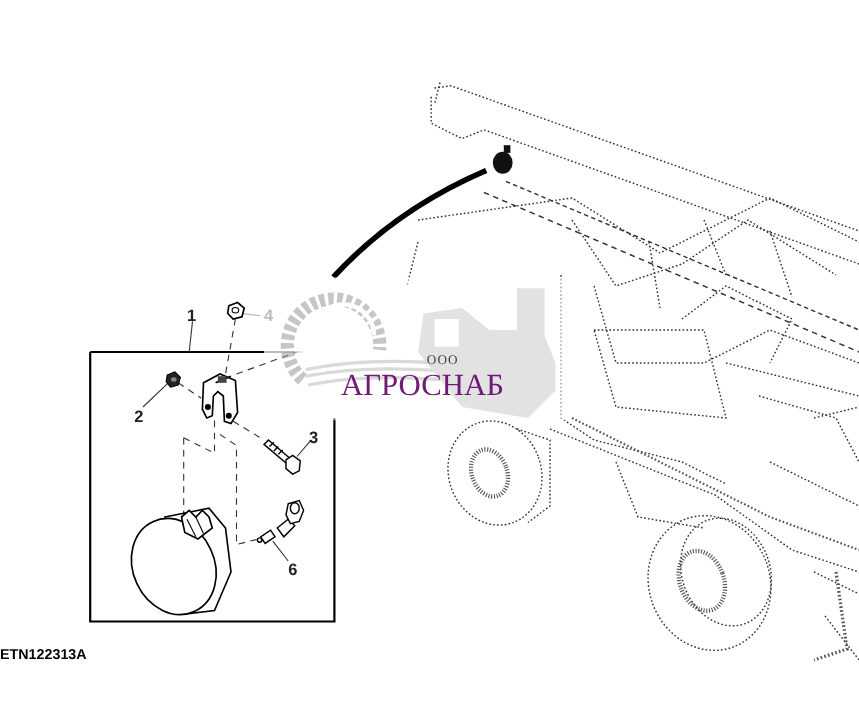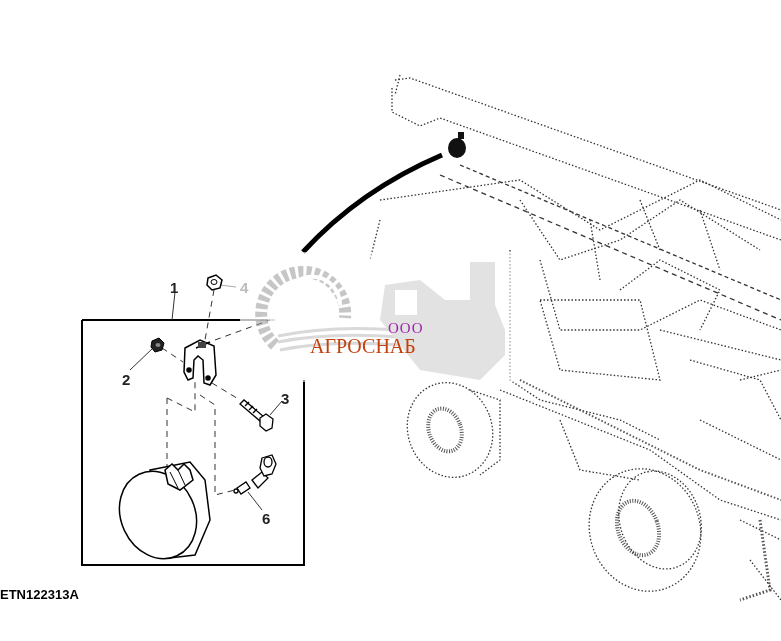--- a/index.html
+++ b/index.html
@@ -1,22 +1,22 @@
 <!DOCTYPE html>
 <html><head>
 <meta charset="utf-8">
 <style>
   html,body{margin:0;padding:0;background:#fff;}
   body{width:781px;height:641px;position:relative;overflow:hidden;font-family:"Liberation Sans",sans-serif;}
   svg{position:absolute;left:0;top:0;}
   .callout{position:absolute;font-family:"Liberation Sans",sans-serif;font-weight:bold;font-size:15px;color:#222;}
   .callout.faded{color:#bbb;}
   .figid{position:absolute;left:0;top:587px;font-weight:bold;font-size:13px;color:#000000;font-family:"Liberation Sans",sans-serif;}
-  .wm-ooo{position:absolute;left:388px;top:320px;font-size:15px;color:#a21caf;font-family:"Liberation Serif",serif;letter-spacing:1px;}
-  .wm-name{position:absolute;left:310px;top:335px;font-size:20px;color:#c2410c;font-family:"Liberation Serif",serif;letter-spacing:0px;}
+  .wm-ooo{position:absolute;left:388px;top:320px;font-size:12px;color:#404040;font-family:"Liberation Serif",serif;letter-spacing:1px;}
+  .wm-name{position:absolute;left:310px;top:335px;font-size:28px;color:#701a75;font-family:"Liberation Serif",serif;letter-spacing:0px;}
 </style>
 </head>
 <body>
 
 <svg width="781" height="641" viewBox="0 0 781 641">
 
   <g fill="none" stroke="#333" stroke-width="1.3" stroke-dasharray="1.5 2">
     <path d="M395 80 L410 78 L781 210"></path>
     <path d="M392 88 L392 112 L420 126 L440 118 L781 240"></path>
     <path d="M400 75 L395 95"></path>

